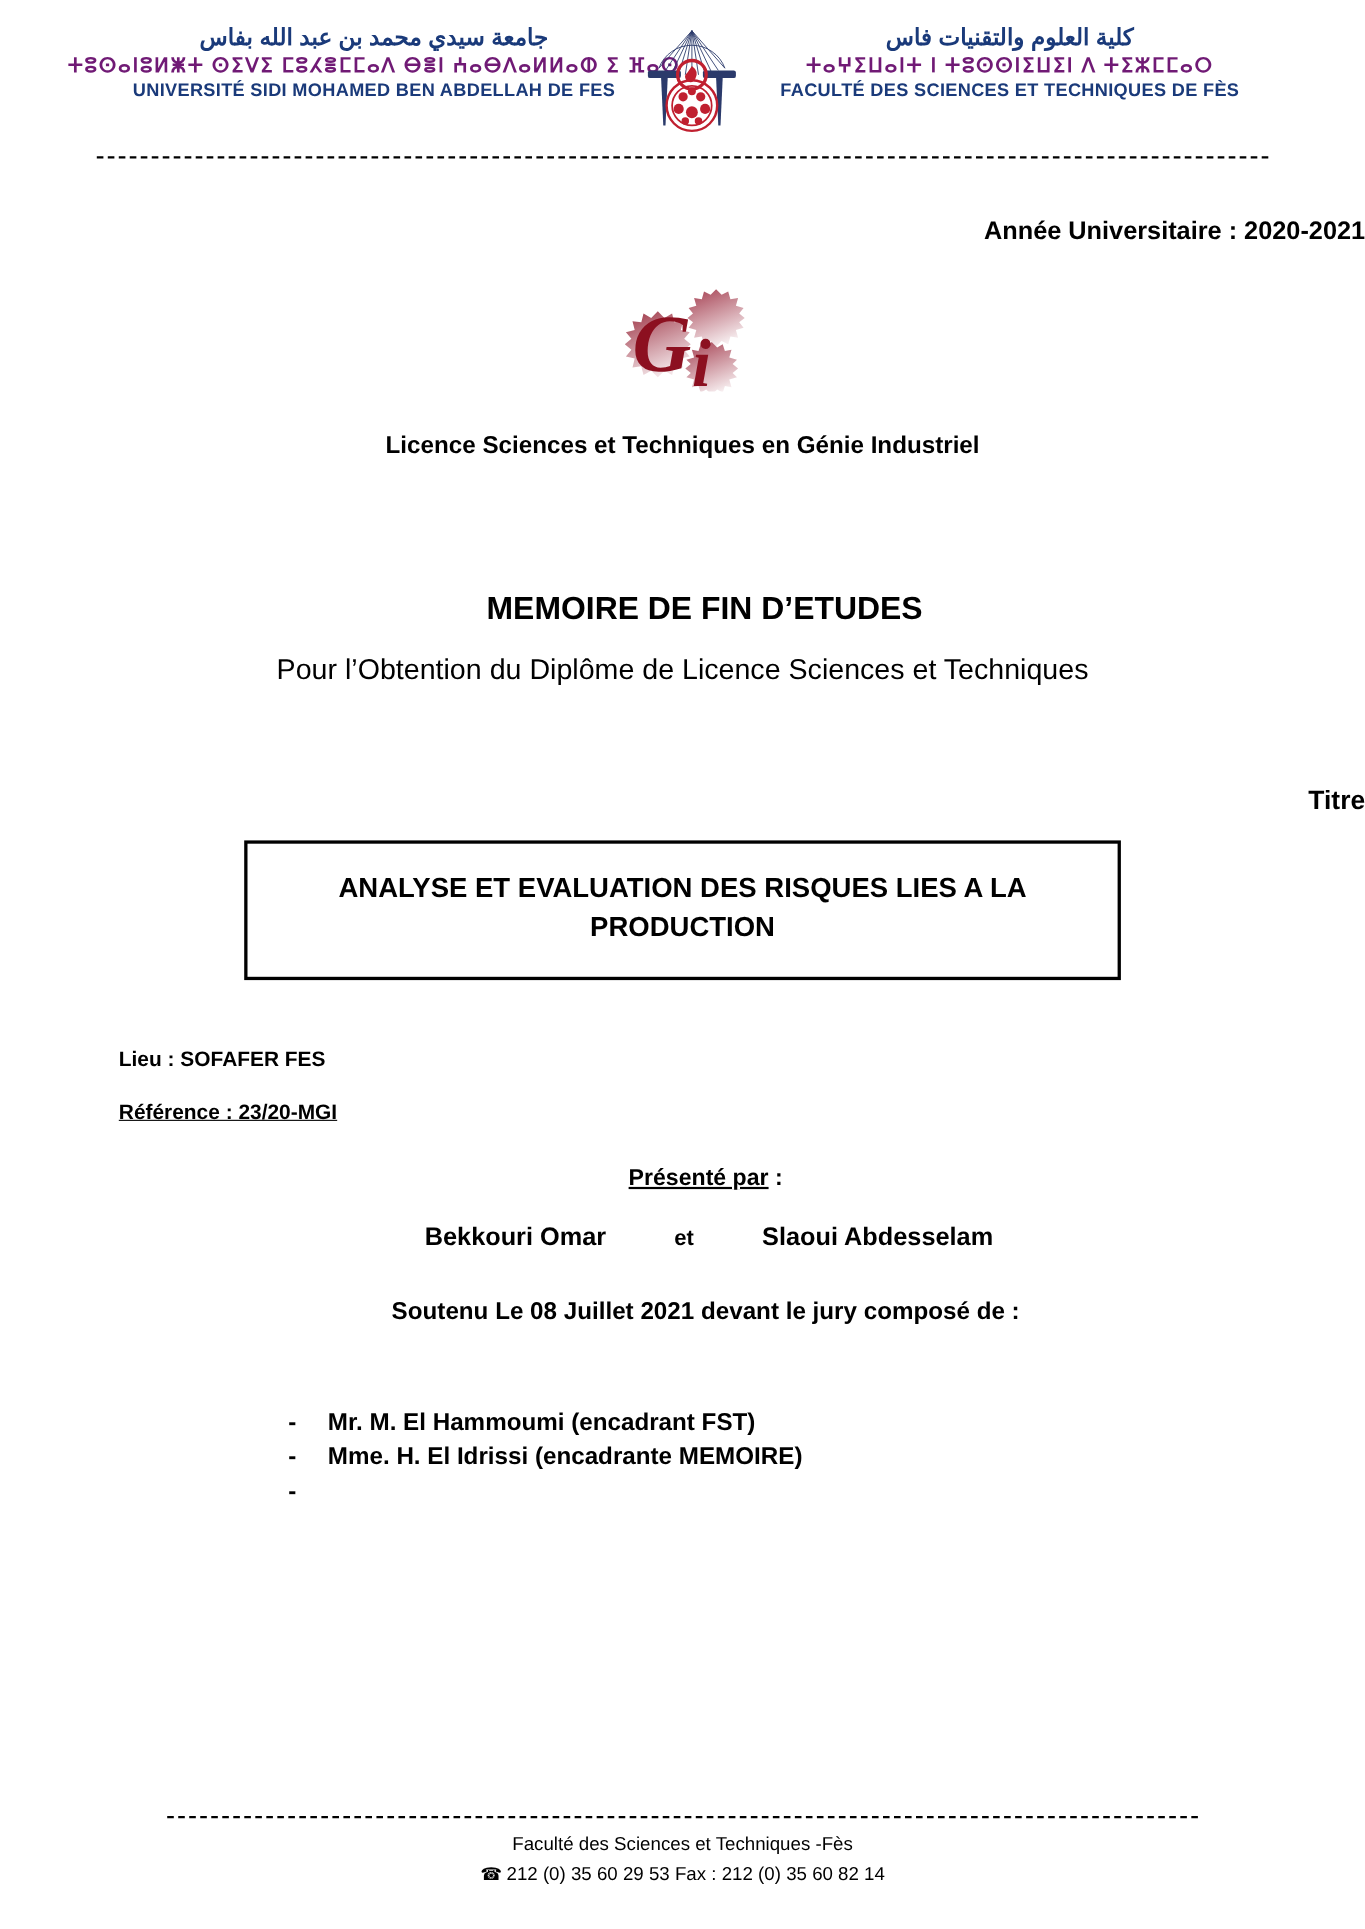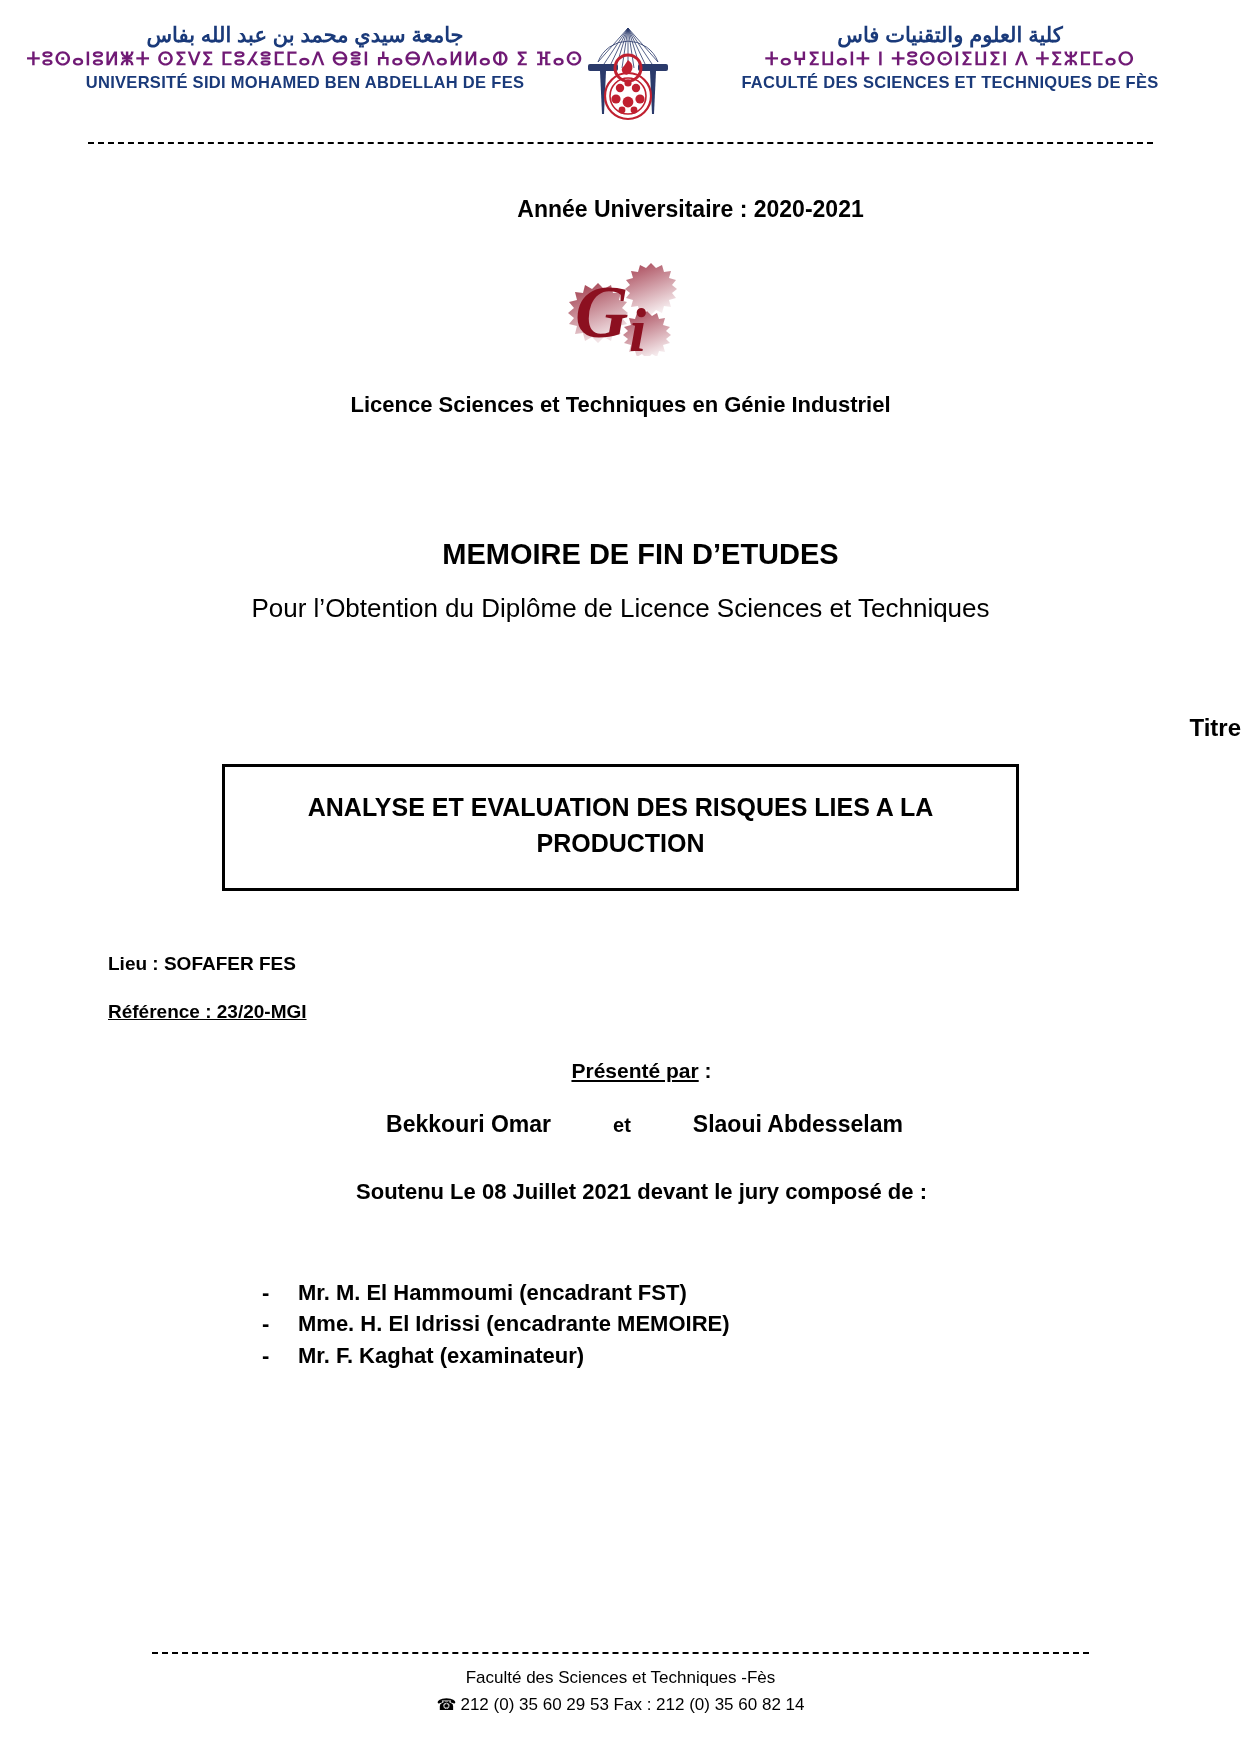--- a/index.html
+++ b/index.html
@@ -21,22 +21,22 @@
     width: 1241px;
     height: 1754px;
     box-sizing: border-box;
     padding: 0;
   }
 
   
   .header {
     display: flex;
     align-items: flex-start;
-    justify-content: space-between;
-    padding: 22px 56px 0 70px;
+    justify-content: flex-end;
+    padding: 22px 88px 0 70px;
     gap: 0px;
   }
   .header-block {
     display: flex;
     flex-direction: column;
     justify-content: flex-start;
   }
   .header-left {
     align-items: center;
     width: 470px;
@@ -82,21 +82,21 @@
 
   .header-rule {
     border: none;
     border-top: 2px dashed #000;
     margin: 12px 88px 0 88px;
     height: 0;
   }
 
   
   .year-line {
-    text-align: center;
+    text-align: right;
     font-weight: bold;
     font-size: 23px;
     margin-top: 52px;
     padding-left: 140px;
   }
 
   .logo-wrap {
     display: flex;
     justify-content: center;
     margin-top: 28px;
@@ -340,21 +340,20 @@
     <div class="jury-row">
       <span class="jury-dash">-</span>
       <span>Mr. M. El Hammoumi (encadrant FST)</span>
     </div>
     <div class="jury-row">
       <span class="jury-dash">-</span>
       <span>Mme. H. El Idrissi (encadrante MEMOIRE)</span>
     </div>
     <div class="jury-row">
       <span class="jury-dash">-</span>
-      <span>Mr. F. Kaghat (examinateur)</span>
     </div>
   </div>
 
   <div class="footer">
     <hr class="footer-rule">
     <div class="footer-line">Faculté des Sciences et Techniques -Fès</div>
     <div class="footer-line">
       <span class="gly">☎</span><span>212 (0) 35 60 29 53 Fax : 212 (0) 35 60 82 14</span>
     </div>
   </div>

